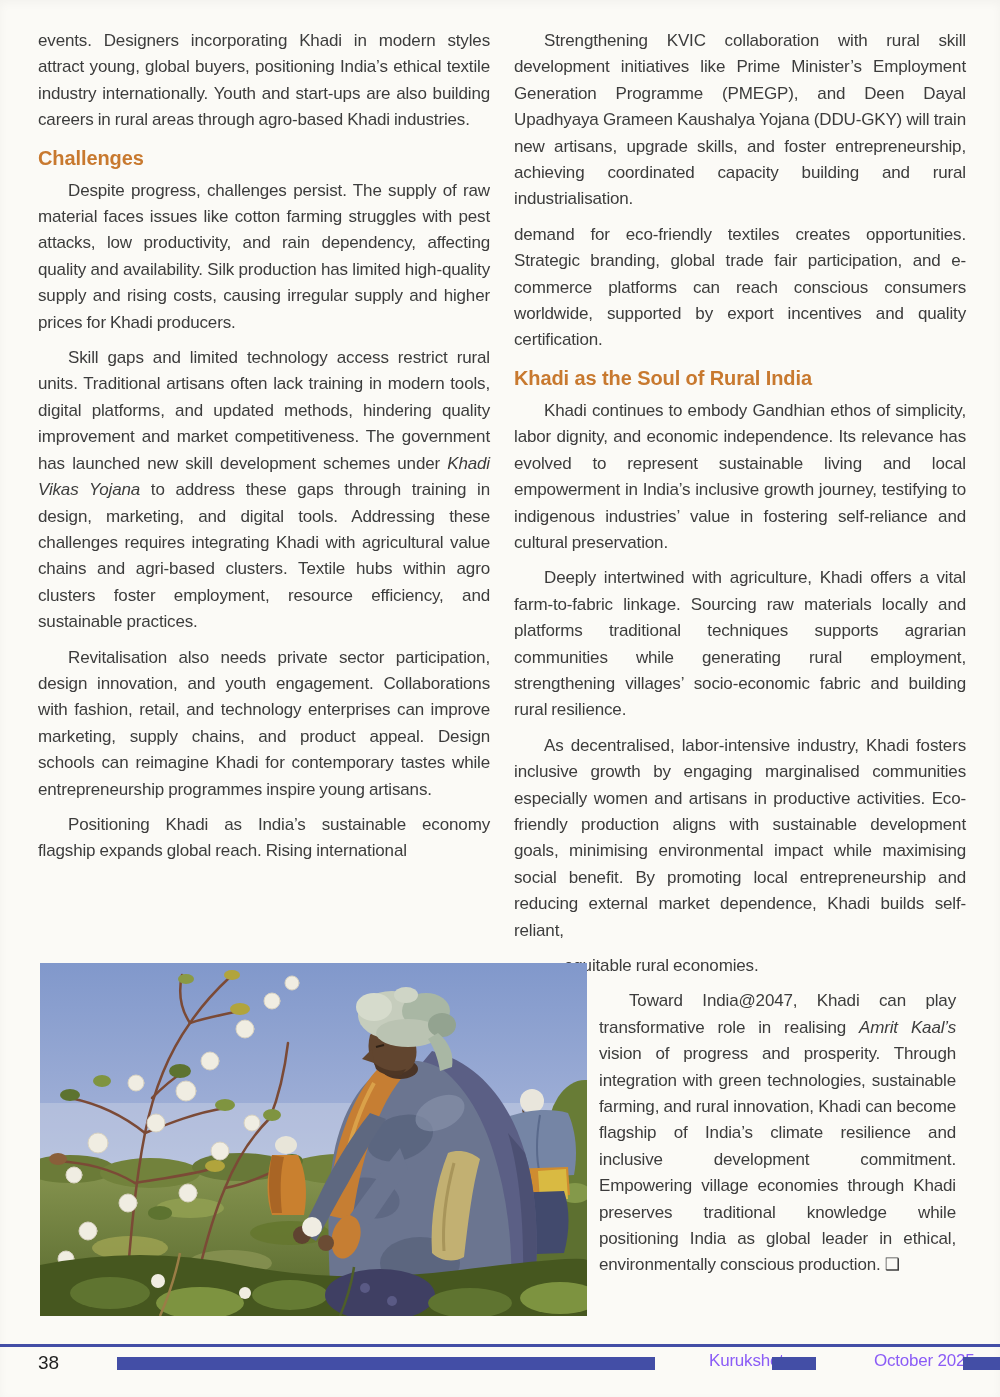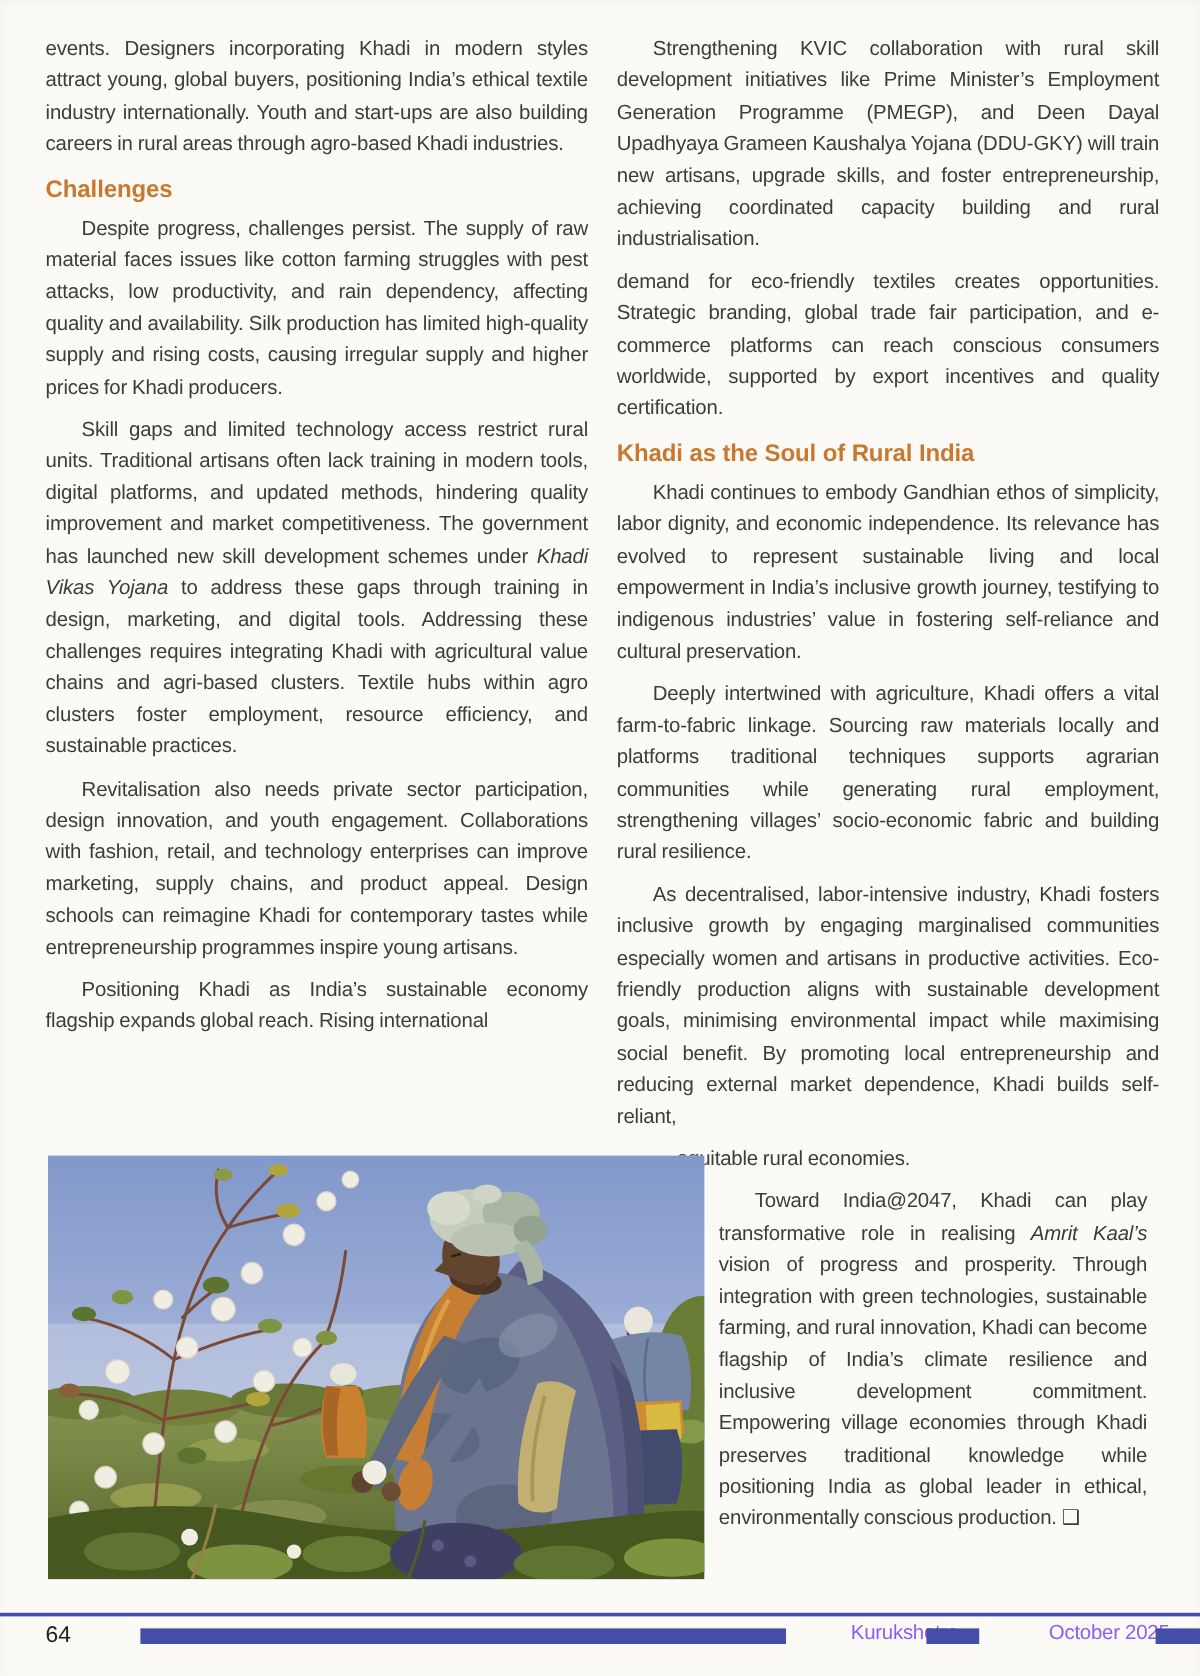--- a/index.html
+++ b/index.html
@@ -226,21 +226,21 @@
         <path d="M120,353 C130,330 136,310 140,290" stroke="#9a7d46" stroke-width="2.5" fill="none"></path>
         <path d="M300,353 C308,334 312,318 314,304" stroke="#4e5e2a" stroke-width="2.5" fill="none"></path>
         <circle cx="118" cy="318" r="7" fill="#f0ede2"></circle>
         <circle cx="205" cy="330" r="6" fill="#f0ede2"></circle>
       </g>
     </svg>
   </figure>
 
   <div class="footer-rule"></div>
   <div class="footer">
-    <span class="page-num">64</span>
+    <span class="page-num">38</span>
     <span class="bar bar-long"></span>
     <span class="footer-label mag-title">Kurukshetra</span>
     <span class="bar bar-small"></span>
     <span class="footer-label issue-date">October 2025</span>
     <span class="bar bar-right"></span>
   </div>
 
 </div>
 
 </body></html>

